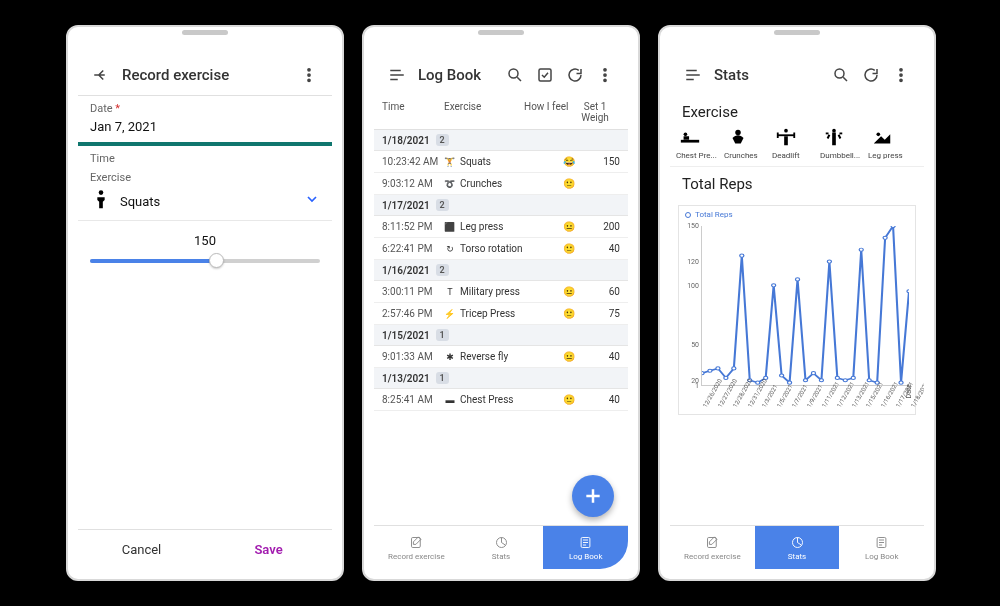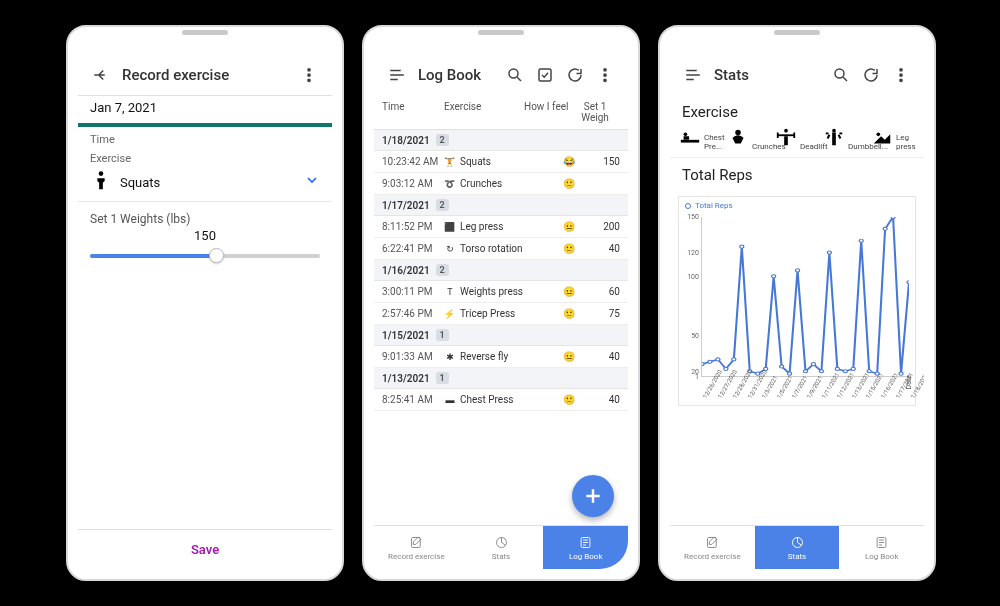--- a/index.html
+++ b/index.html
@@ -1,19 +1,19 @@
 <!DOCTYPE html>
 <html><head>
 <meta charset="utf-8">
 <style>
   * { box-sizing: border-box; margin: 0; padding: 0; font-family: -apple-system, BlinkMacSystemFont, "Segoe UI", Roboto, Helvetica, Arial, sans-serif; }
   body { background:#000; width:1000px; height:606px; position:relative; }
   .phone {
     position:absolute; width:278px; height:556px; background:#fff;
-    border-radius:20px; box-shadow:0 4px 16px rgba(0,0,0,0.4);
+    border-radius:12px; box-shadow:0 4px 16px rgba(0,0,0,0.4);
     padding:10px; overflow:hidden;
     border: 2px solid #d9d9d9;
   }
   .phone::before {
     content:""; position:absolute; top:3px; left:50%; transform:translateX(-50%);
     width:46px; height:5px; background:#c9c9c9; border-radius:4px;
   }
   .screen {
     position:absolute; top:28px; left:10px; right:10px; bottom:10px;
     background:#fff; overflow:hidden; border-radius:0 0 28px 28px;
@@ -57,21 +57,21 @@
   .logrow > div:nth-child(5){ width:38px; text-align:right;}
   .fab { position:absolute; right:14px; bottom:52px; width:42px; height:42px; background:#4a82e8; border-radius:50%; color:#fff; display:flex; align-items:center; justify-content:center; font-size:24px; cursor:pointer; box-shadow:0 3px 6px rgba(0,0,0,0.3);}
   .tabbar { position:absolute; bottom:0; left:0; right:0; height:44px; display:flex; border-top:1px solid #e0e0e0; background:#fff;}
   .tab { flex:1; display:flex; flex-direction:column; align-items:center; justify-content:center; font-size:8px; color:#888; gap:2px; cursor:pointer;}
   .tab.active { background:#4a82e8; color:#fff; }
   .tab svg { width:15px; height:15px; }
 
   
   .section-title { font-size:15px; color:#222; padding:8px 12px 4px; }
   .ex-strip { display:flex; padding:0 6px 6px; gap:4px; border-bottom:1px solid #eee; overflow:hidden;}
-  .ex-item { width:44px; display:flex; flex-direction:row; align-items:flex-end; font-size:8px; color:#444; }
+  .ex-item { width:44px; display:flex; flex-direction:column; align-items:flex-start; font-size:8px; color:#444; }
   .ex-item .eicon { height:26px; display:flex; align-items:center; justify-content:center; }
   .chart-box { margin:8px; border:1px solid #e4e4e4; height:210px; position:relative; background:#fff;}
   .legend { position:absolute; top:4px; left:6px; font-size:8px; color:#4678d6; display:flex; align-items:center; gap:4px; }
   .legend .dot { width:6px; height:6px; border:1px solid #4678d6; border-radius:50%; background:#fff; display:inline-block;}
   .chart-area { position:absolute; top:20px; left:22px; right:6px; bottom:28px; border-left:1px solid #ccc; border-bottom:1px solid #ccc; }
   .y-ticks { position:absolute; top:20px; bottom:28px; left:2px; width:20px; font-size:7px; color:#666; }
   .y-ticks span { position:absolute; right:2px; transform:translateY(-50%); }
   .x-ticks { position:absolute; left:22px; right:6px; bottom:0; height:28px; font-size:6px; color:#555; }
   .x-ticks span { position:absolute; bottom:2px; transform-origin:left top; transform:rotate(-60deg); white-space:nowrap;}
   .x-axis-label { position:absolute; right:2px; bottom:30px; font-size:7px; color:#555; transform:rotate(-90deg); transform-origin:right bottom;}
@@ -94,20 +94,21 @@
       <div class="icon-btn">
         <svg class="icon" viewBox="0 0 24 24">
             <circle cx="12" cy="5" r="1.5" fill="#444"></circle>
             <circle cx="12" cy="12" r="1.5" fill="#444"></circle>
             <circle cx="12" cy="19" r="1.5" fill="#444"></circle>
           </svg>
       </div>
     </div>
     <div class="divider"></div>
 
+    <div class="fld-label"><span>Date</span><span class="req"> *</span></div>
     <div class="fld-val">Jan 7, 2021</div>
 
     <div class="fld-label">Time</div>
 
     <div class="fld-label">Exercise</div>
     <div class="exercise-row">
       <span>
         <svg class="filled" viewBox="0 0 24 24" width="22" height="22">
             <circle cx="12" cy="5" r="2.5"></circle>
             <path d="M8 10h8v3l-2 2v7h-2v-6h-0v6h-2v-7l-2-2z"></path>
@@ -115,31 +116,31 @@
       </span>
       <span class="glabel">Squats</span>
       <span class="chevdown">
         <svg viewBox="0 0 24 24" width="16" height="16" stroke="#2962ff" stroke-width="2.5" fill="none">
             <path d="M6 9l6 6 6-6"></path>
           </svg>
       </span>
     </div>
 
     <div class="slider-row">
-      <div class="slabel">Set 1 Weights (lbs)</div>
       <div class="sval">150</div>
       <div class="slider">
         <div class="track"></div>
           <div class="fill" id="f1" style="width: 55%;"></div>
           <div class="thumb" id="th1" style="left: calc(55% - 8px);"></div>
       </div>
     </div>
 
 
     <div class="btn-row">
+      <div class="btn-cancel">Cancel</div>
       <div class="btn-save">Save</div>
     </div>
   </div>
 </div>
 
 <div class="phone" style="left:362px; top:25px;">
   <div class="screen">
     <div class="topbar">
       <div class="icon-btn">
         <svg class="icon" viewBox="0 0 24 24">
@@ -217,21 +218,21 @@
           <div>🙂</div>
           <div>40</div>
         </div>
         <div class="datebar">
           <span>1/16/2021</span>
           <span class="badge">2</span>
         </div>
         <div class="logrow">
           <div>3:00:11 PM</div>
           <div>T</div>
-          <div>Weights press</div>
+          <div>Military press</div>
           <div>😐</div>
           <div>60</div>
         </div>
         <div class="logrow">
           <div>2:57:46 PM</div>
           <div>⚡</div>
           <div>Tricep Press</div>
           <div>🙂</div>
           <div>75</div>
         </div>

